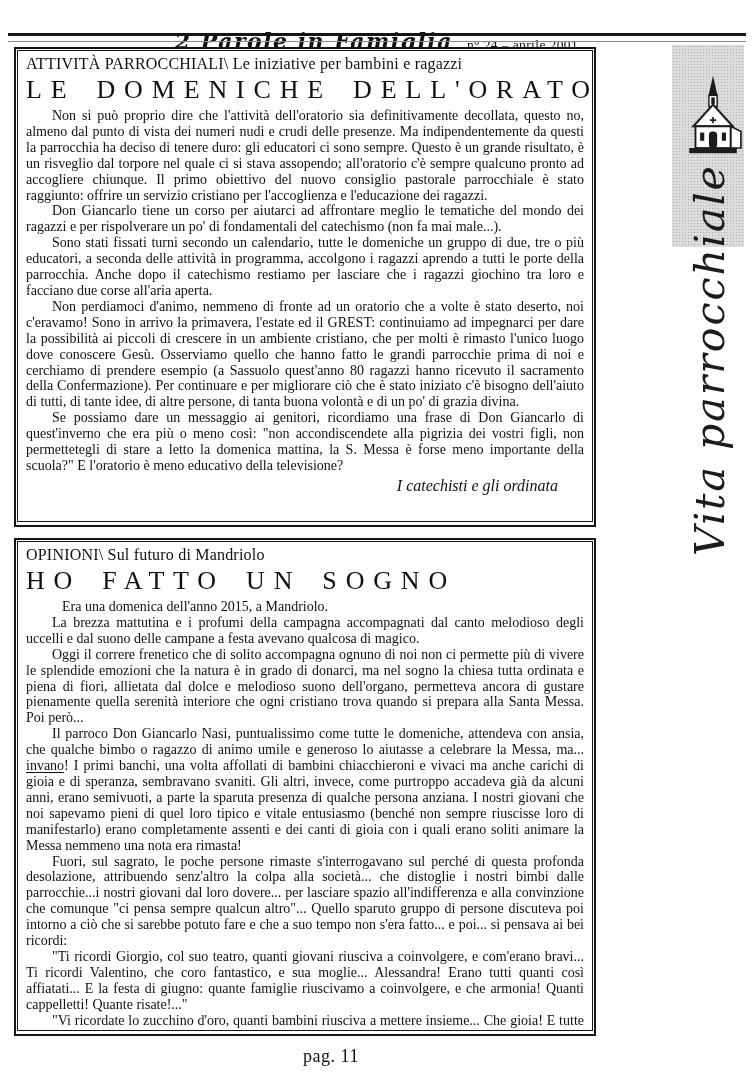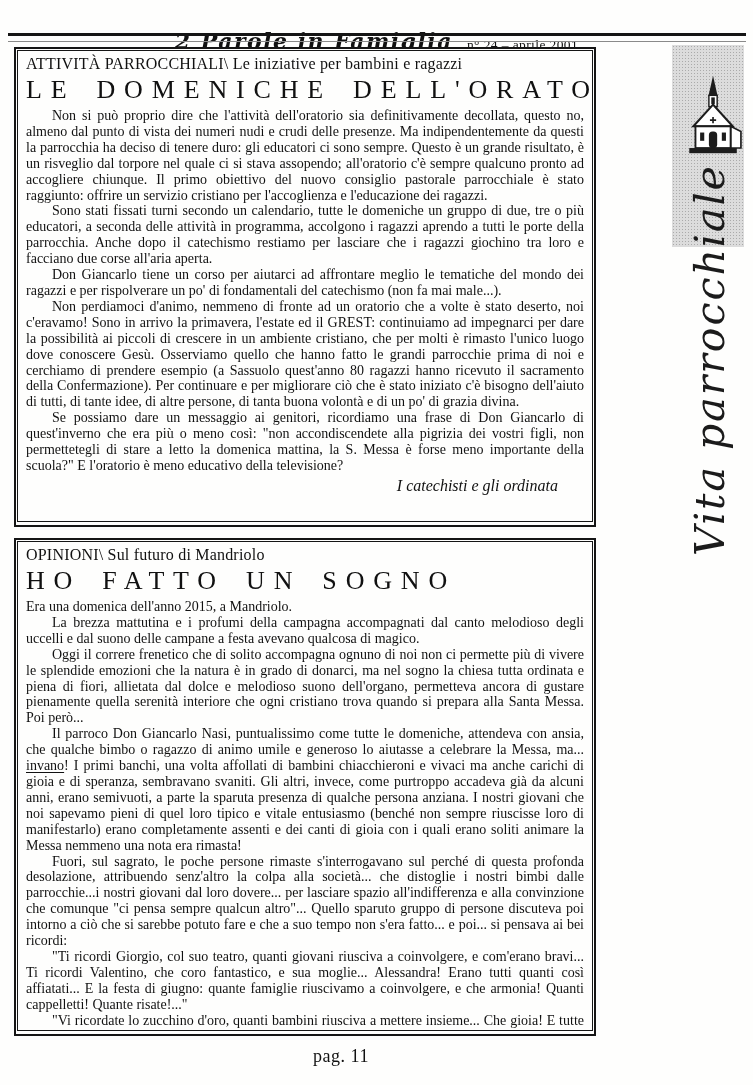--- a/index.html
+++ b/index.html
@@ -35,21 +35,21 @@
   .box1{top:47px;height:480px;}
   .box2{top:538px;height:498px;}
   .kicker{font-size:16px;line-height:19px;letter-spacing:.2px;}
   .headline{
     font-size:26px;line-height:31px;letter-spacing:.34em;word-spacing:.22em;
     white-space:nowrap;margin:1px 0 3px 0;
   }
   .article-body p{
     margin:0;font-size:14px;line-height:15.9px;text-align:justify;text-indent:26px;
   }
-  .article-body p.noindent{text-indent:0;}
+  .article-body p.noindent{text-indent:0;margin-left:36px;}
   .article-body u{text-underline-offset:2px;}
   .signature{
     margin-top:3px;font-size:16px;font-style:italic;text-align:right;padding-right:26px;
   }
   
   .sidebar-band{
     position:absolute;left:672px;top:45px;width:72px;height:202px;
     background-color:#dcdcdc;
     background-image:radial-gradient(#aaa 0.7px, transparent 0.8px);
     background-size:3px 3px;
@@ -57,43 +57,43 @@
   .church{position:absolute;left:681px;top:74px;width:62px;height:84px;}
   .vertical-label{
     position:absolute;left:666px;top:150px;width:87px;height:420px;
     display:flex;align-items:center;justify-content:center;
     writing-mode:vertical-rl;transform:rotate(180deg);
     font-family:"DejaVu Serif", serif;font-style:italic;
     font-size:41px;letter-spacing:2px;color:#1b1b1b;white-space:nowrap;
   }
   
   .footer{
-    position:absolute;left:18px;width:646px;top:1046px;text-align:center;
+    position:absolute;left:8px;width:646px;top:1046px;text-align:center;
     font-size:18px;letter-spacing:.5px;
   }
 </style>
 </head>
 <body>
 
 <div class="page">
 
   <div class="masthead">
     <span class="script">2 Parole in Famiglia</span>
     <span class="issue">n° 24 – aprile 2001</span>
   </div>
   <div class="header-rule"></div>
 
   <div class="box box1">
     <div class="box-inner">
       <div class="kicker">ATTIVITÀ PARROCCHIALI\ Le iniziative per bambini e ragazzi</div>
       <div class="headline">LE DOMENICHE DELL'ORATORIO</div>
       <div class="article-body">
         <p>Non si può proprio dire che l'attività dell'oratorio sia definitivamente decollata, questo no, almeno dal punto di vista dei numeri nudi e crudi delle presenze. Ma indipendentemente da questi la parrocchia ha deciso di tenere duro: gli educatori ci sono sempre. Questo è un grande risultato, è un risveglio dal torpore nel quale ci si stava assopendo; all'oratorio c'è sempre qualcuno pronto ad accogliere chiunque. Il primo obiettivo del nuovo consiglio pastorale parrocchiale è stato raggiunto: offrire un servizio cristiano per l'accoglienza e l'educazione dei ragazzi.</p>
+        <p>Don Giancarlo tiene un corso per aiutarci ad affrontare meglio le tematiche del mondo dei ragazzi e per rispolverare un po' di fondamentali del catechismo (non fa mai male...).</p>
         <p>Sono stati fissati turni secondo un calendario, tutte le domeniche un gruppo di due, tre o più educatori, a seconda delle attività in programma, accolgono i ragazzi aprendo a tutti le porte della parrocchia. Anche dopo il catechismo restiamo per lasciare che i ragazzi giochino tra loro e facciano due corse all'aria aperta.</p>
-        <p>Don Giancarlo tiene un corso per aiutarci ad affrontare meglio le tematiche del mondo dei ragazzi e per rispolverare un po' di fondamentali del catechismo (non fa mai male...).</p>
         <p>Non perdiamoci d'animo, nemmeno di fronte ad un oratorio che a volte è stato deserto, noi c'eravamo! Sono in arrivo la primavera, l'estate ed il GREST: continuiamo ad impegnarci per dare la possibilità ai piccoli di crescere in un ambiente cristiano, che per molti è rimasto l'unico luogo dove conoscere Gesù. Osserviamo quello che hanno fatto le grandi parrocchie prima di noi e cerchiamo di prendere esempio (a Sassuolo quest'anno 80 ragazzi hanno ricevuto il sacramento della Confermazione). Per continuare e per migliorare ciò che è stato iniziato c'è bisogno dell'aiuto di tutti, di tante idee, di altre persone, di tanta buona volontà e di un po' di grazia divina.</p>
         <p>Se possiamo dare un messaggio ai genitori, ricordiamo una frase di Don Giancarlo di quest'inverno che era più o meno così: "non accondiscendete alla pigrizia dei vostri figli, non permettetegli di stare a letto la domenica mattina, la S. Messa è forse meno importante della scuola?" E l'oratorio è meno educativo della televisione?</p>
       </div>
       <div class="signature">I catechisti e gli ordinata</div>
     </div>
   </div>
 
   <div class="box box2">
     <div class="box-inner">
       <div class="kicker">OPINIONI\ Sul futuro di Mandriolo</div>

